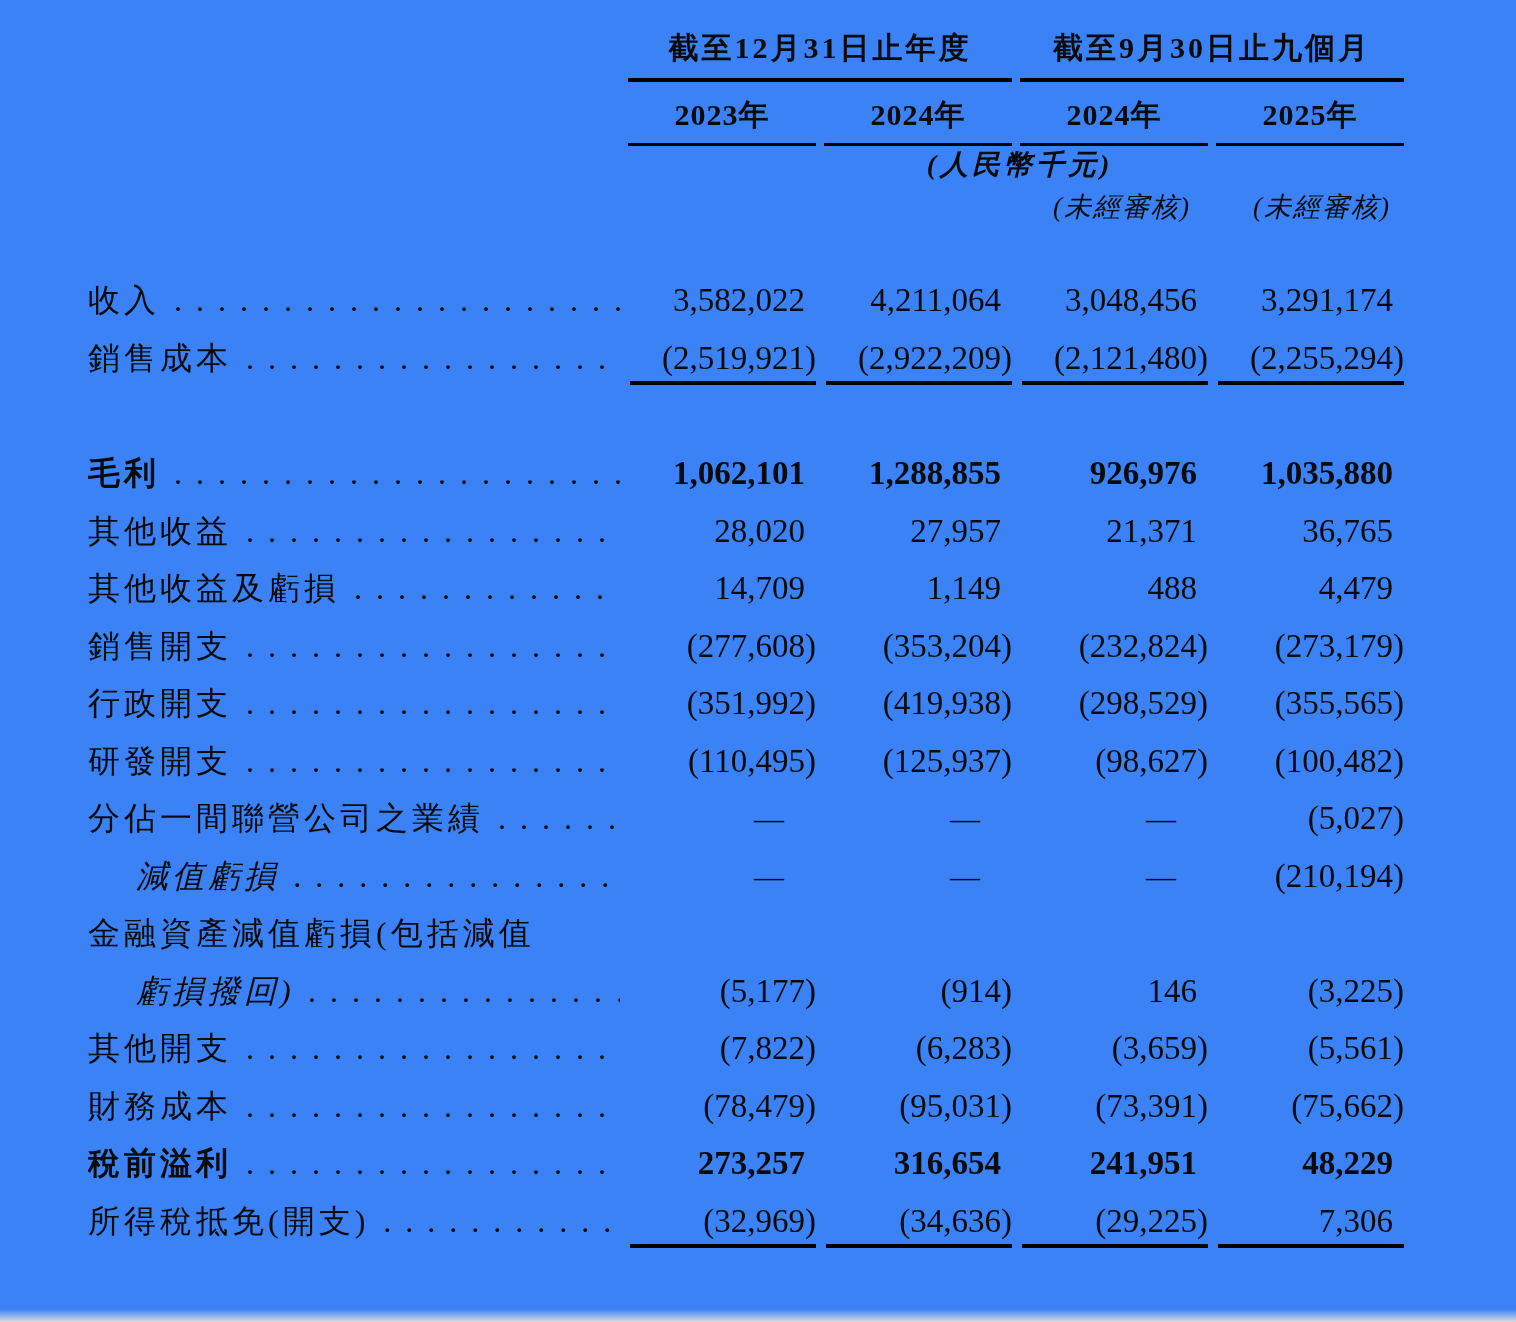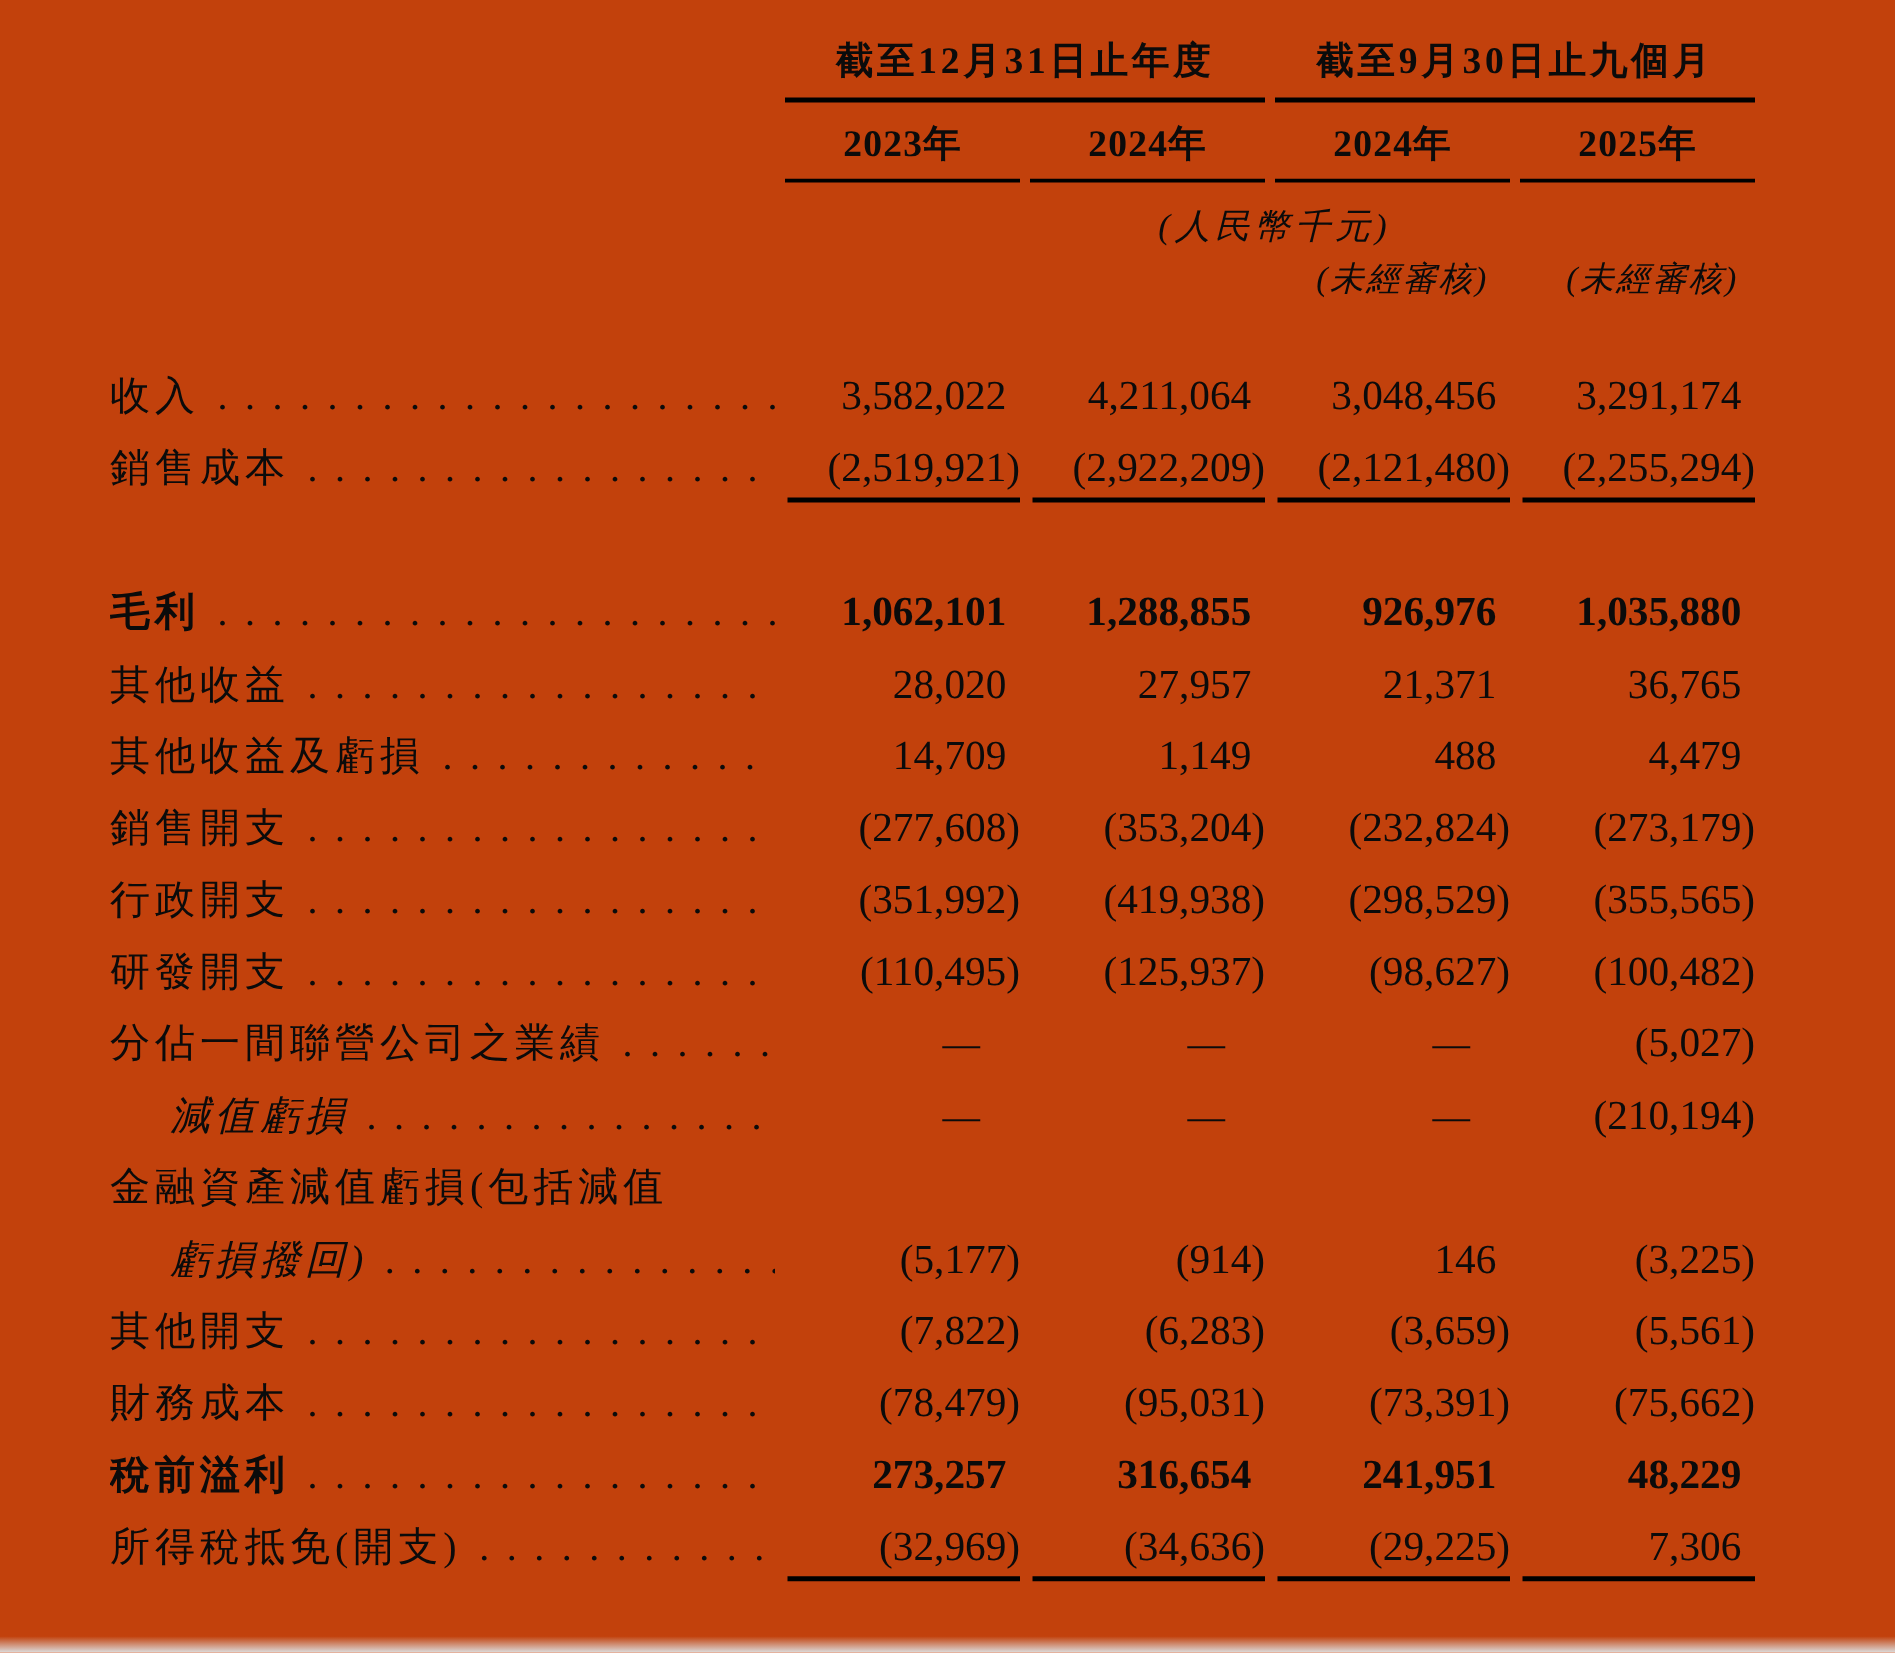--- a/index.html
+++ b/index.html
@@ -1,20 +1,20 @@
 <!DOCTYPE html>
 <html><head>
 <meta charset="utf-8">
 <style>
   html, body { margin: 0; padding: 0; background: #ffffff; }
   .page {
     position: relative;
     width: 1516px;
     height: 1322px;
-    background: #c2410c;
+    background: #3b82f6;
     color: #0b0b0b;
     font-family: "Liberation Serif", "DejaVu Serif", serif;
     overflow: hidden;
   }
   .fin-table { position: absolute; left: 88px; top: 28px; width: 1328px; }
 
   
   .hrow { display: flex; align-items: baseline; }
   .hspacer-label { width: 532px; flex: 0 0 auto; }
   .hspacer-2col { width: 392px; flex: 0 0 auto; }
@@ -26,21 +26,21 @@
     white-space: nowrap;
   }
   .hyears { margin-top: 13px; }
   .hyear {
     margin-left: 8px; width: 188px; flex: 0 0 auto;
     text-align: center; font-weight: 700; font-size: 30px;
     letter-spacing: 1px; padding-bottom: 7px;
     border-bottom: 3.5px solid #000;
     white-space: nowrap;
   }
-  .hunit-row { display: flex; margin-top: 16px; }
+  .hunit-row { display: flex; margin-top: 0; font-weight: bold; }
   .hunit {
     width: 784px; margin-left: 8px; text-align: center;
     font-style: italic; font-size: 28px; letter-spacing: 4px;
     white-space: nowrap;
   }
   .haudit-row { display: flex; margin-top: 5px; justify-content: space-between; }
   .haudit {
     margin-left: 8px; width: 188px; flex: 0 0 auto;
     text-align: center; font-style: italic; font-size: 27px;
     letter-spacing: 2px; white-space: nowrap;

